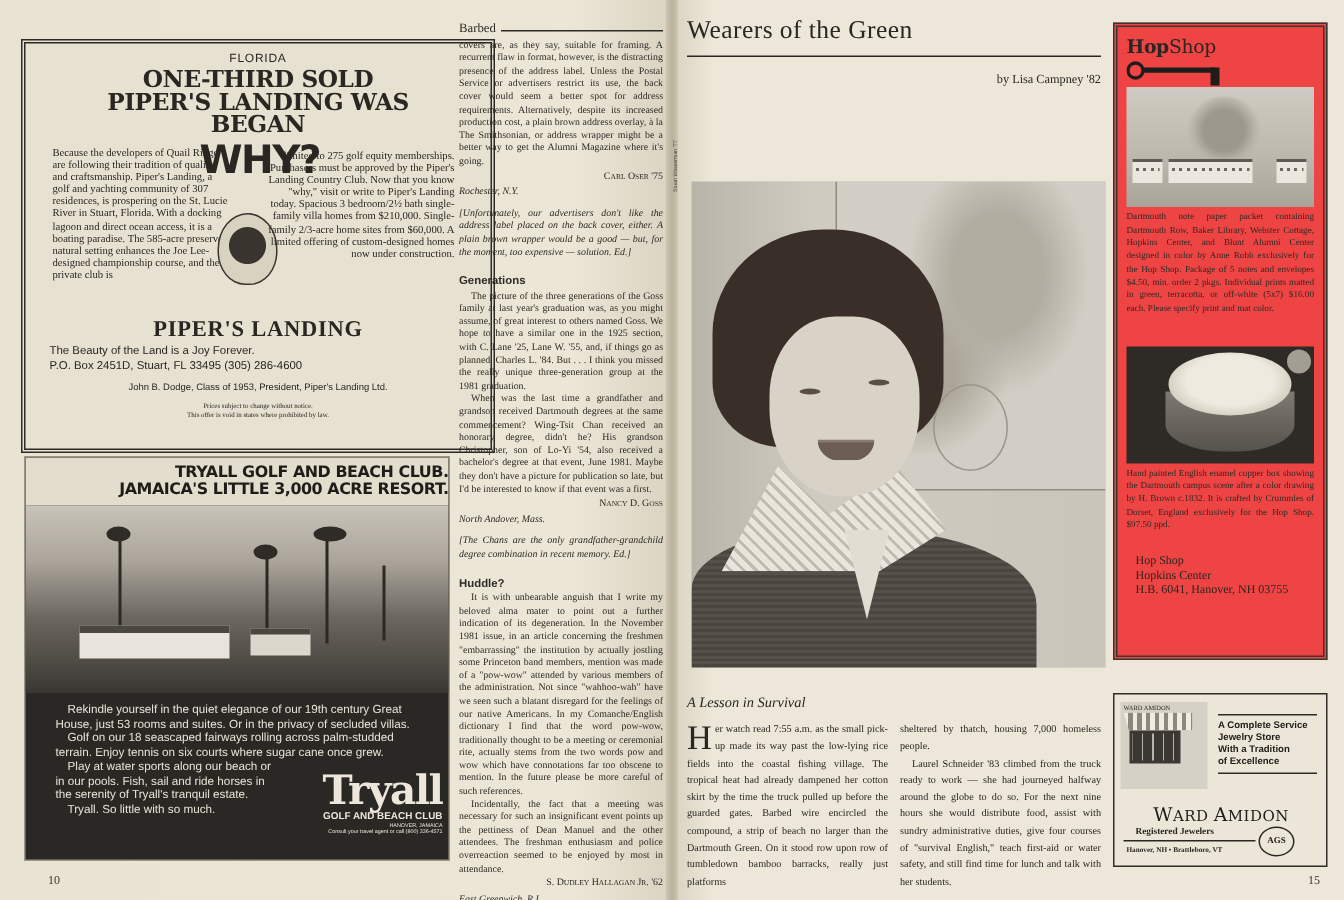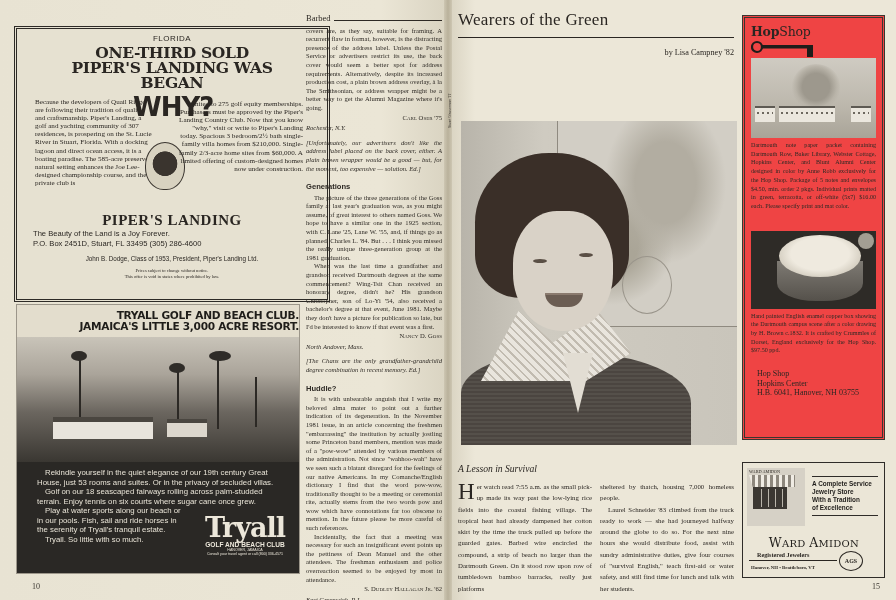--- a/index.html
+++ b/index.html
@@ -31,21 +31,21 @@
   .ad-tryall .top { position: absolute; left: 0; top: 0; width: 100%; height: 32px; background: #e3ddcd; }
   .ad-tryall .title { text-align: right; font-family: "DejaVu Sans", sans-serif; font-weight: bold; font-size: 10.6px; line-height: 11px; padding-top: 5px; letter-spacing: -0.3px; color: #1f1d1a; }
   .ad-tryall .photo { position: absolute; left: 0; top: 32px; width: 100%; height: 125px; background: linear-gradient(to bottom, #c9c4b9 0%, #aaa49a 30%, #6b665f 60%, #3a3732 100%); }
   .ad-tryall .palm { position: absolute; width: 2px; background: #2c2925; }
   .ad-tryall .frond { position: absolute; width: 16px; height: 10px; border-radius: 50%; background: #2f2c28; }
   .ad-tryall .house { position: absolute; left: 36px; top: 80px; width: 100px; height: 22px; background: #e8e4dc; border-top: 5px solid #4a4640; }
   .ad-tryall .house2 { position: absolute; left: 150px; top: 82px; width: 40px; height: 18px; background: #dcd7cd; border-top: 4px solid #4a4640; }
   .ad-tryall .body { position: absolute; left: 20px; top: 163px; width: 250px; font-family: "Liberation Sans", sans-serif; font-size: 7.8px; line-height: 9.5px; color: #e8e3d6; }
   .ad-tryall .body p { text-indent: 8px; }
   .ad-tryall .body .short { width: 150px; }
-  .ad-tryall .logo { position: absolute; left: 178px; top: 210px; width: 100px; text-align: center; color: #ece7da; }
+  .ad-tryall .logo { position: absolute; left: 178px; top: 210px; width: 100px; text-align: right; color: #ece7da; }
   .ad-tryall .logo .word { font-family: "DejaVu Serif", serif; font-weight: bold; font-size: 27px; line-height: 26px; letter-spacing: -1px; }
   .ad-tryall .logo .sub { font-family: "Liberation Sans", sans-serif; font-weight: bold; font-size: 6.6px; }
   .ad-tryall .logo .loc { font-family: "Liberation Sans", sans-serif; font-size: 3.6px; }
 
   .folio { position: absolute; top: 582px; font-family: "Liberation Serif", serif; font-size: 8px; color: #3a3630; }
 
   
   .letters { position: absolute; left: 306px; top: 14px; width: 136px; font-family: "Liberation Serif", serif; font-size: 6.6px; line-height: 8.6px; color: #2e2a25; text-align: justify; }
   .letters .sect-head { display: flex; align-items: flex-end; font-size: 8.5px; margin-bottom: 4px; }
   .letters .sect-head .rule { flex: 1; border-bottom: 1px solid #2e2a25; margin-left: 3px; margin-bottom: 2px; }

